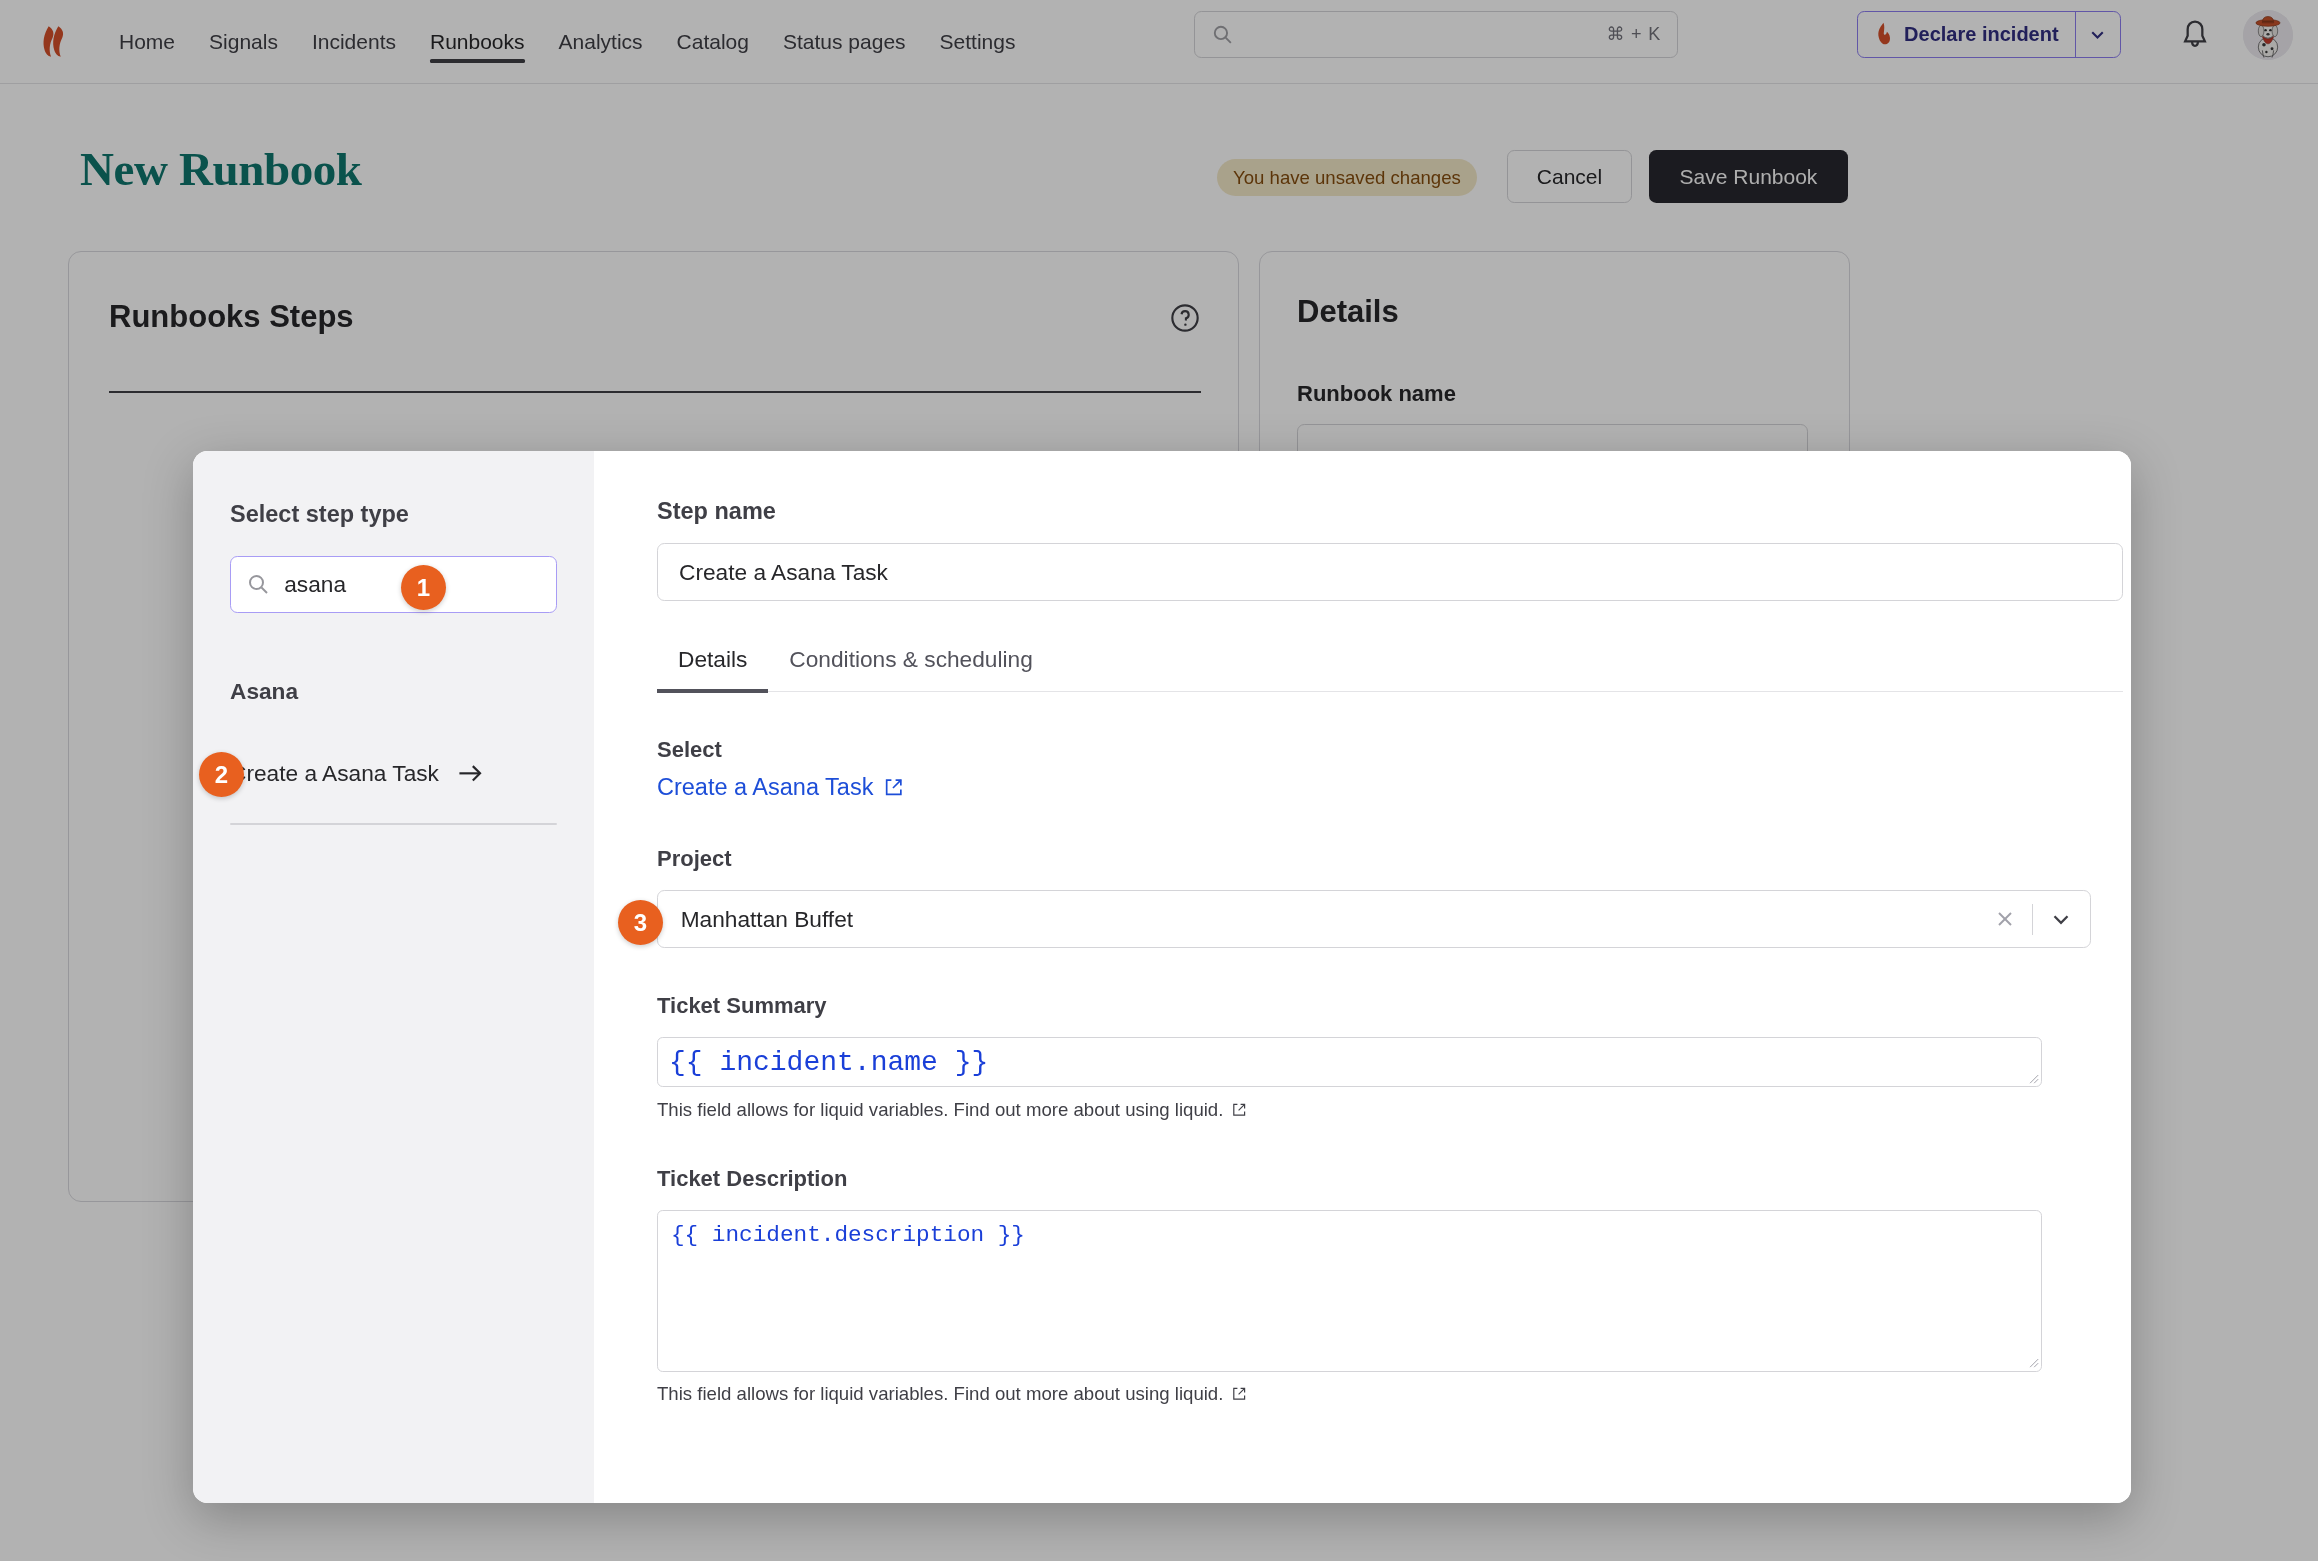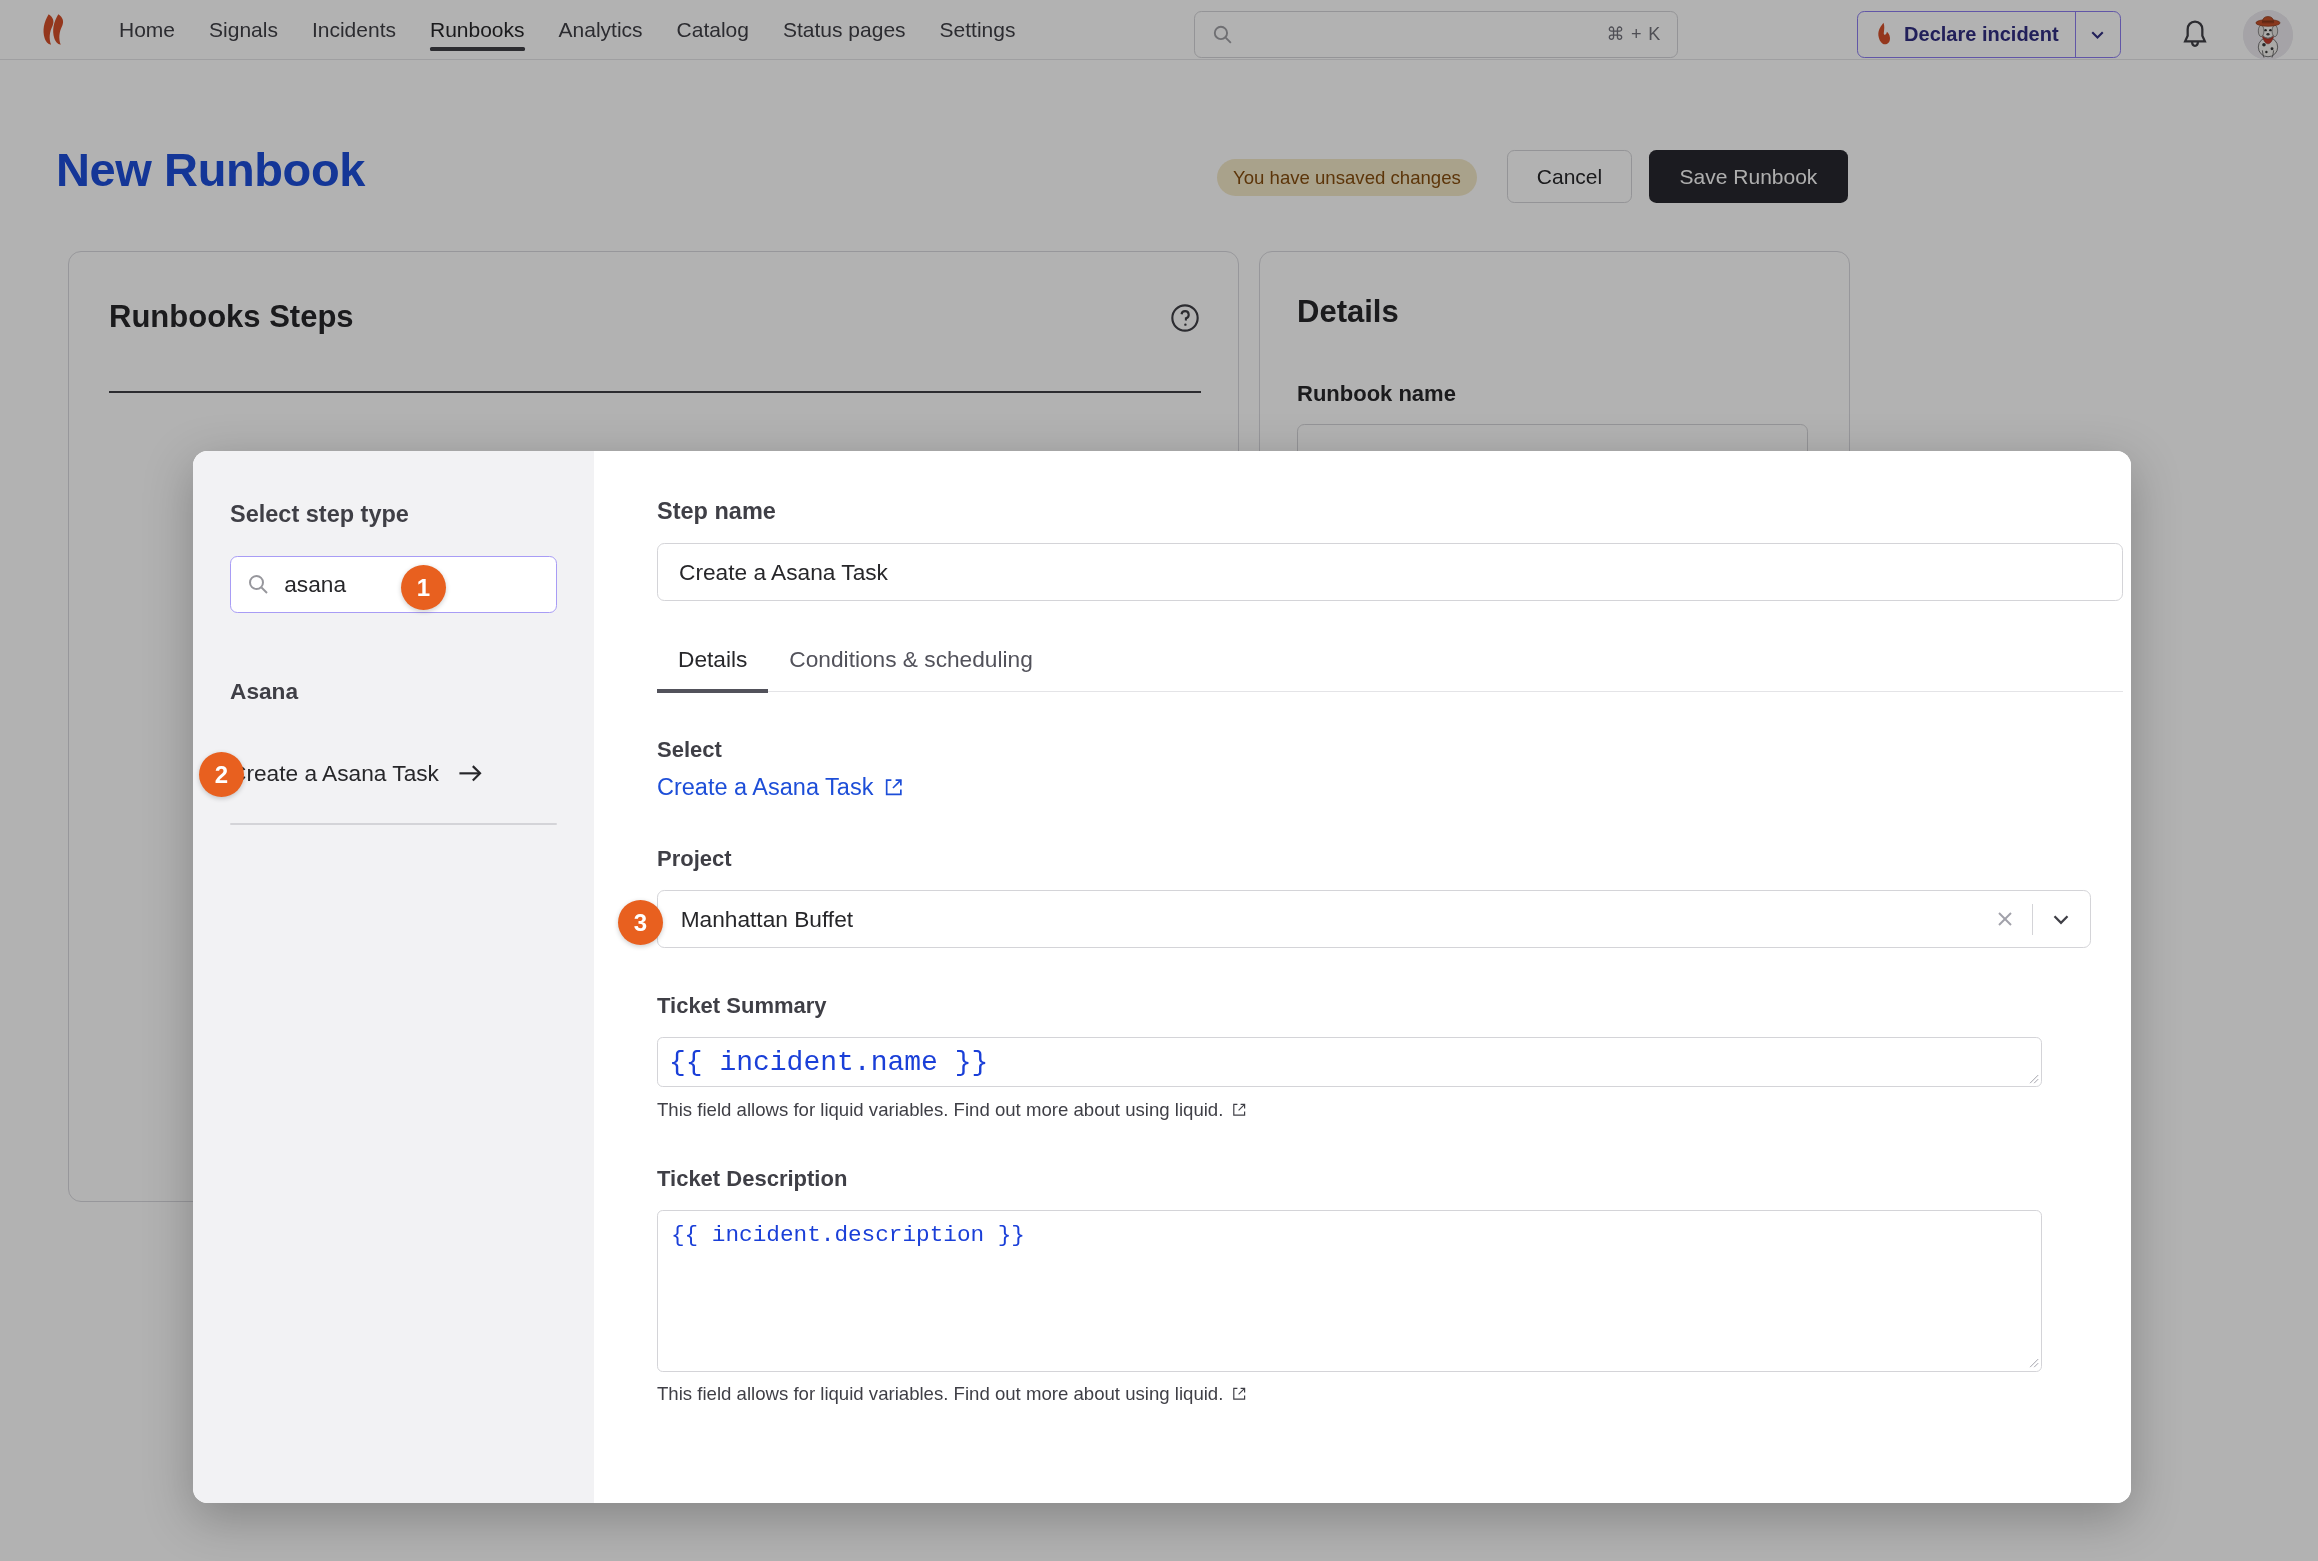--- a/index.html
+++ b/index.html
@@ -10,21 +10,21 @@
     overflow: hidden;
   }
   #root { position: relative; width: 2319px; height: 1561px; background:#ffffff; }
 
   
   .page-wrap { position:absolute; inset:0; }
   .dim { position:absolute; inset:0; background:rgba(0,0,0,0.30); z-index:50; }
 
   
   .topnav {
-    position:absolute; left:0; top:0; width:2319px; height:60px;
+    position:absolute; left:0; top:0; width:2319px; height:84px;
     background:#ffffff; border-bottom:0.8px solid #e4e4e7;
     display:flex; align-items:center;
   }
   .logo { margin-left:34px; width:39px; height:39px; display:flex; align-items:center; justify-content:center; }
   .navlinks { display:flex; align-items:center; gap:0px; margin-left:29px; }
   .navlink {
     position:relative; font-size:21px; color:#3f3f46; padding:0 17px; line-height:68px;
     white-space:nowrap; cursor:pointer;
   }
   .navlink.active { color:#27272a; }
@@ -55,22 +55,22 @@
     border-left:1.6px solid #8b7cf0; color:#312e81; cursor:pointer;
   }
   .bell { position:absolute; left:2179px; top:18px; width:32px; height:34px; cursor:pointer; }
   .avatar {
     position:absolute; left:2243px; top:9.7px; width:50px; height:50px;
     border-radius:50%; overflow:hidden; background:#e9e9ee; cursor:pointer;
   }
 
   
   .pagetitle {
-    position:absolute; left:56px; top:142px;
-    font-size:47px; font-weight:700; color:#1d4ed8; letter-spacing:-0.4px;
+    position:absolute; left:80px; top:142px;
+    font-size:47px; font-weight:700; color:#0f766e; letter-spacing:-0.4px;font-family:Liberation Serif, serif;
   }
   .unsaved {
     position:absolute; left:1217px; top:159px; height:37px;
     background:#f3e8c8; color:#854d0e; font-size:18.6px;
     display:flex; align-items:center; padding:0 16px; border-radius:18.6px; white-space:nowrap;
   }
   .btn-cancel-top {
     position:absolute; left:1507px; top:150px; width:125px; height:53px;
     border:0.8px solid #d4d4d8; border-radius:7.3px; background:#ffffff;
     color:#27272a; font-size:21px; display:flex; align-items:center; justify-content:center; cursor:pointer;

